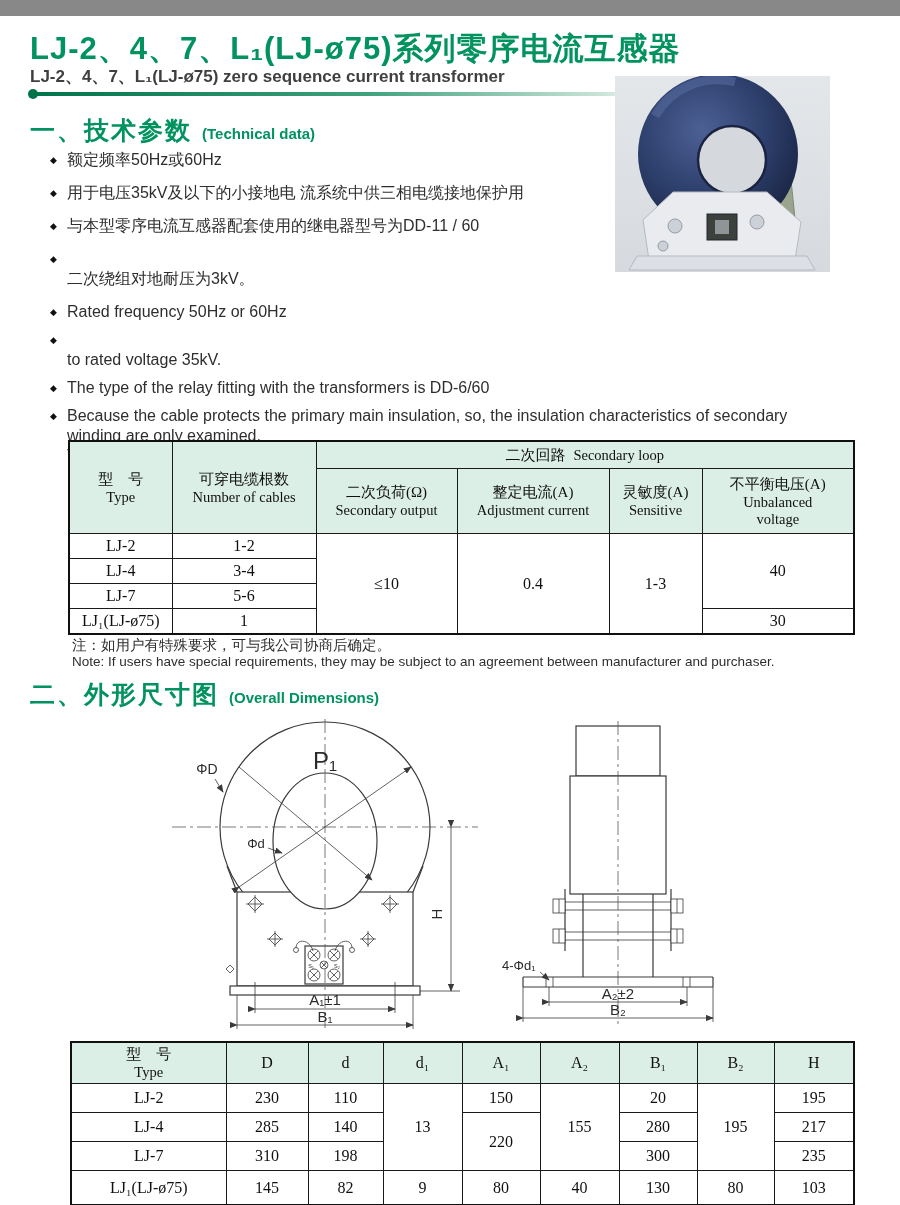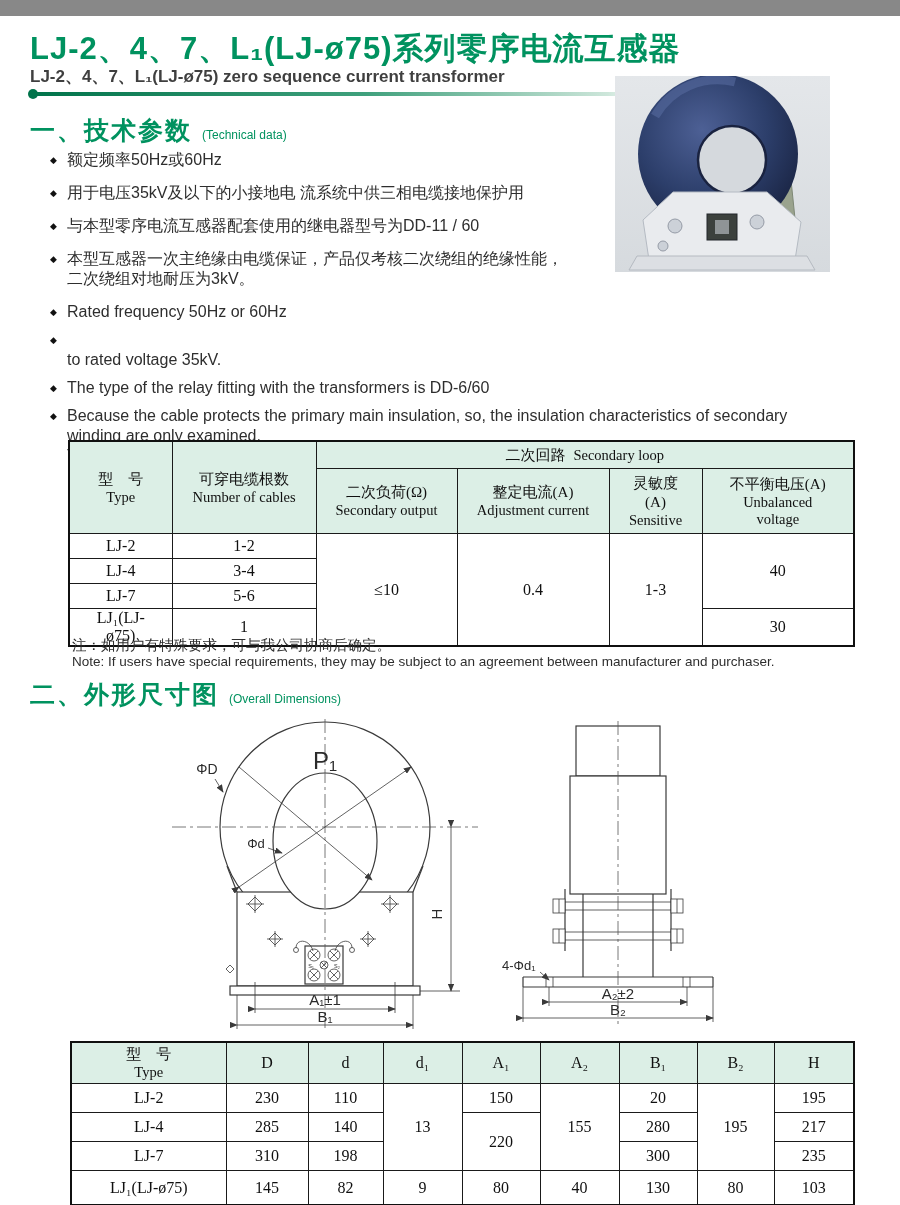--- a/index.html
+++ b/index.html
@@ -10,31 +10,31 @@
   .title-cn{font-size:31px;font-weight:bold;color:#00925f;letter-spacing:1px;line-height:34px;}
   .title-en{font-size:17px;color:#3f3f3f;font-weight:bold;line-height:20px;margin-top:1px;}
   .rule{position:absolute;left:30px;top:76px;width:608px;height:4px;
         background:linear-gradient(to right,#00734a,#3fa07c 55%,#cde6da 95%,#f4faf7);border-radius:2px;}
   .rule-dot{position:absolute;left:-2px;top:-3px;width:10px;height:10px;border-radius:50%;background:#00734a;}
   
   .photo{position:absolute;left:615px;top:60px;width:215px;height:196px;}
   
   .sec-head{position:absolute;color:#00925f;white-space:nowrap;}
   .sec-head .cn{font-size:25px;font-weight:bold;letter-spacing:2px;}
-  .sec-head .en{font-size:12px;font-weight:normal;margin-left:10px;}
+  .sec-head .en{font-size:15px;font-weight:bold;margin-left:10px;}
   
   .bullets{position:absolute;left:50px;top:134px;width:820px;font-size:16px;color:#2e2e2e;}
   .b-item{margin-bottom:8px;}
   .b-item.cnb{margin-bottom:13px;}
   .b-line{line-height:20px;display:flex;align-items:flex-start;}
   .b-cont{line-height:20px;padding-left:17px;}
   .diamond{font-size:9px;line-height:20px;width:17px;flex:0 0 17px;color:#111;}
   
   .dtable{border-collapse:collapse;font-family:"Liberation Serif",serif;color:#101010;border:2px solid #101010;}
-  .dtable td{border:1px solid #1a1a1a;text-align:center;vertical-align:middle;padding:0 16px;}
+  .dtable td{border:1px solid #1a1a1a;text-align:center;vertical-align:middle;padding:0 2px;}
   .dtable .hd{background:#dcefe6;}
   .hd .cn{font-size:15px;line-height:19px;}
   .hd .en{font-size:14.5px;line-height:17px;}
   .t1{position:absolute;left:68px;top:424px;}
   .t1 .h-group{height:26px;}
   .t1 .h-sub{height:64px;}
   .t1 td.data{height:24px;font-size:16px;}
   .t2{position:absolute;left:70px;top:1025px;}
   .t2 .hd{height:40px;}
   .t2 td.data{height:28px;font-size:16px;}
@@ -111,21 +111,20 @@
     </div>
     <div class="b-item cnb">
       <div class="b-line">
           <span class="diamond">◆</span>
           <span>与本型零序电流互感器配套使用的继电器型号为DD-11 / 60</span>
         </div>
     </div>
     <div class="b-item cnb">
       <div class="b-line">
           <span class="diamond">◆</span>
-          <span>本型互感器一次主绝缘由电缆保证，产品仅考核二次绕组的绝缘性能，</span>
         </div>
       <div class="b-cont">二次绕组对地耐压为3kV。</div>
     </div>
     <div class="b-item">
       <div class="b-line">
           <span class="diamond">◆</span>
           <span>Rated frequency 50Hz or 60Hz</span>
         </div>
     </div>
     <div class="b-item">

